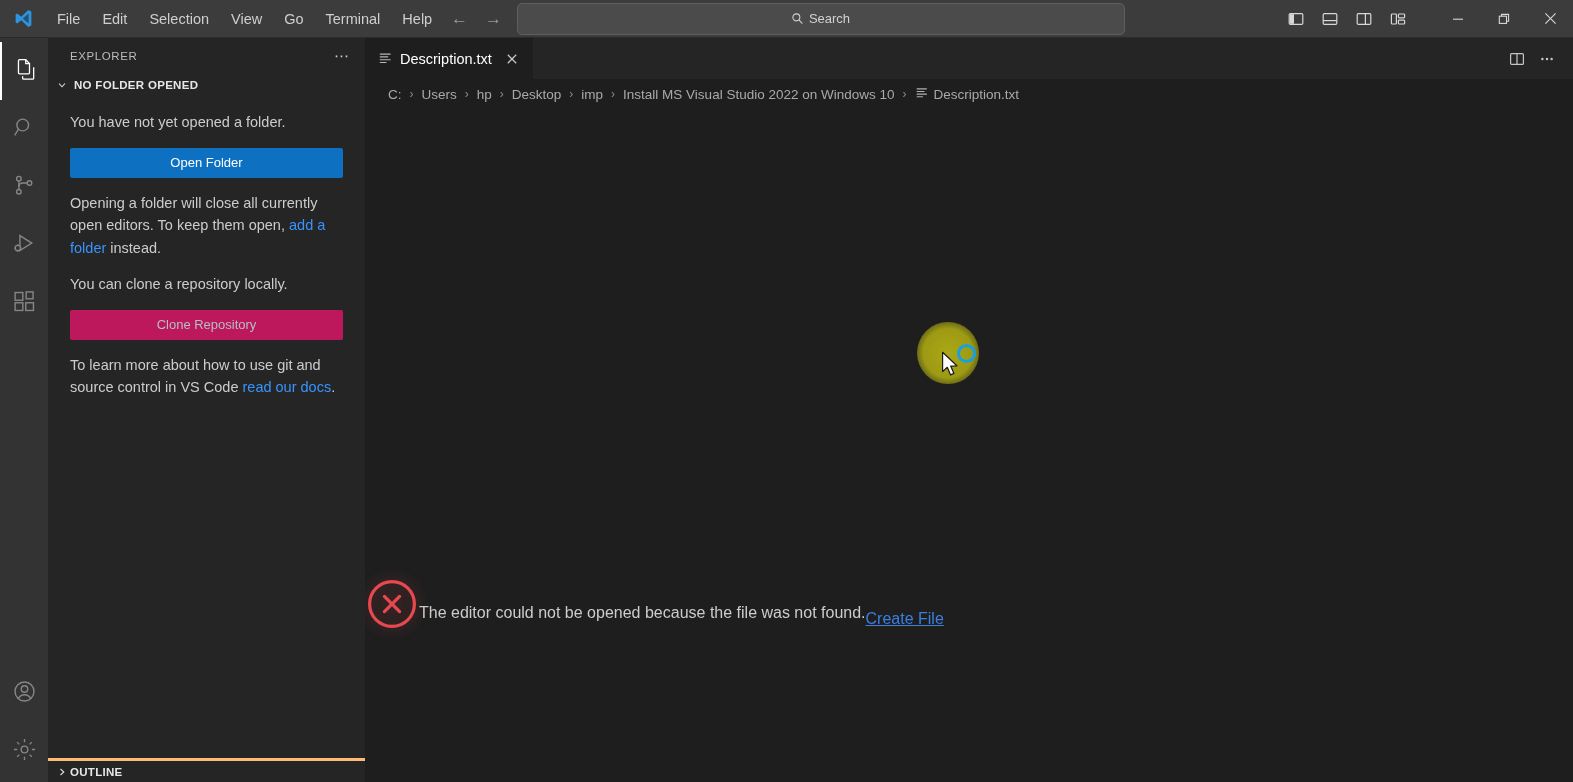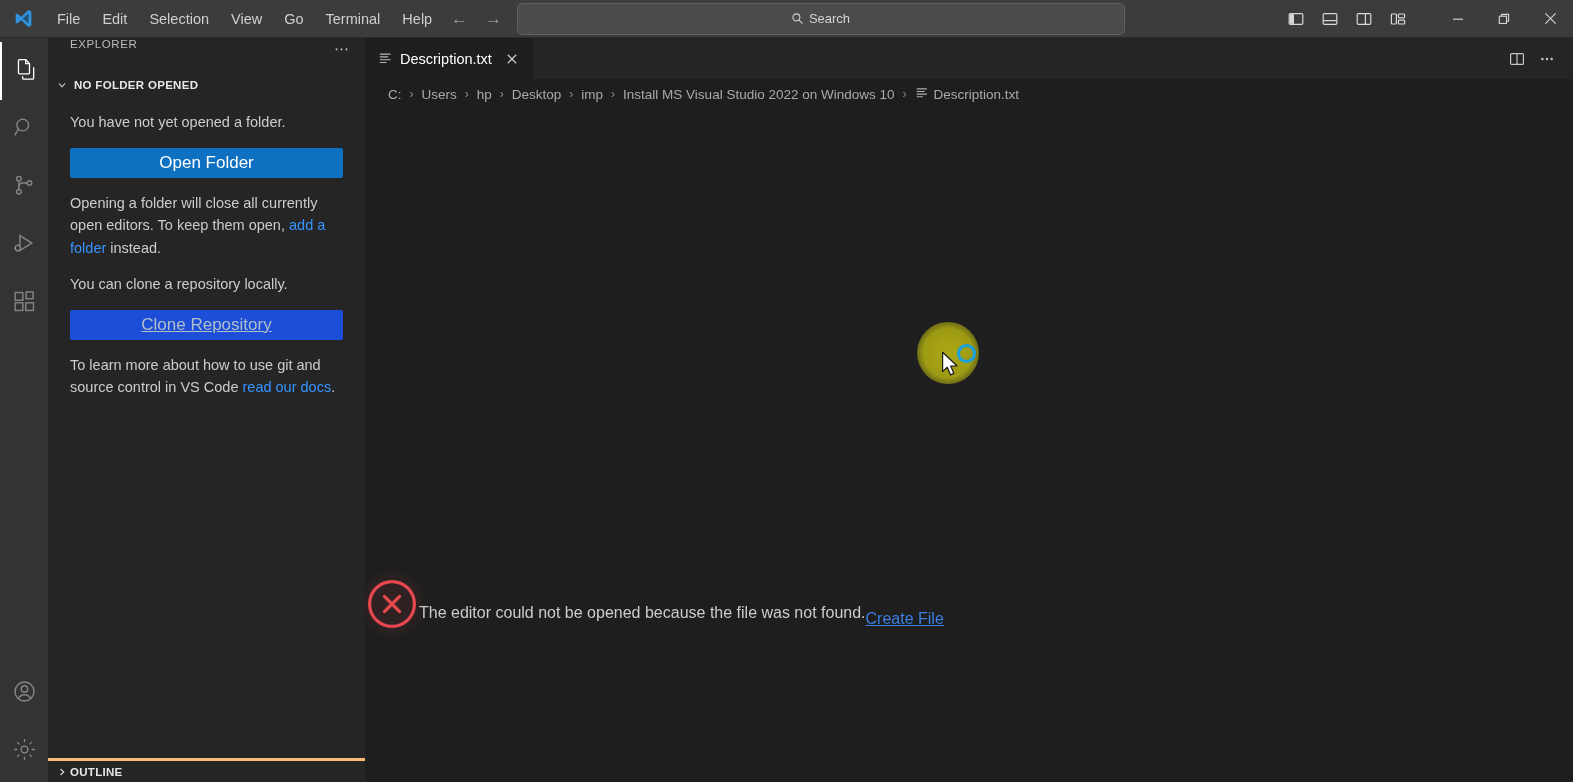--- a/index.html
+++ b/index.html
@@ -82,46 +82,46 @@
   .act-item.active::before {
     content: ""; position: absolute; left: 0; top: 0; bottom: 0; width: 2px; background: #ffffff;
   }
 
   
   .sidebar {
     width: 317px; flex: 0 0 317px; background: #252526;
     display: flex; flex-direction: column; position: relative;
   }
   .sb-header {
-    height: 35px; display: flex; padding: 0 8px 0 22px;
+    height: 35px; display: flex; align-items: center; padding: 0 8px 0 22px;
     color: #bbbbbb; font-size: 11.5px; letter-spacing: 0.6px;
   }
   .sb-header .dots { margin-left: auto; color: #cccccc; font-size: 15px; letter-spacing: 2px;
     padding: 2px 6px; cursor: default; }
 
   .section-head {
     height: 24px; display: flex; align-items: center; gap: 4px;
     padding-left: 6px; color: #e7e7e7; font-size: 11.5px; font-weight: bold;
     letter-spacing: 0.3px; cursor: default;
   }
   .chev { width: 16px; display: flex; align-items: center; justify-content: center; }
 
   .sb-content { padding: 0 22px 0 22px; overflow: hidden; flex: 1; }
   .sb-p {
     color: #cccccc; font-size: 14.5px; line-height: 22.5px;
     margin: 14px 0 14px 0;
   }
   .sb-link { color: #3794ff; cursor: pointer; }
   .sb-btn {
     display: block; width: 100%; height: 30px; line-height: 30px;
-    background: #0e70c0; color: #ffffff; font-size: 17px;
+    background: #0e70c0; color: #ffffff; font-size: 13px;
     text-align: center; border: none; border-radius: 2px;
     cursor: pointer; font-family: inherit;
   }
-  .sb-btn.muted { background: #1d4ed8; color: #b2bfc9; text-decoration: underline; }
+  .sb-btn.muted { background: #be185d; color: #b2bfc9; }
 
   .outline-bar {
     border-top: 3px solid #fdba74;
     height: 24px; display: flex; align-items: center; gap: 0;
     padding-left: 6px; color: #e7e7e7; font-size: 11.5px; font-weight: bold;
     letter-spacing: 0.3px; cursor: default; margin-top: auto;
   }
   .sash { position: absolute; top: 0; right: -2px; width: 4px; height: 100%; cursor: col-resize; }
 
   

